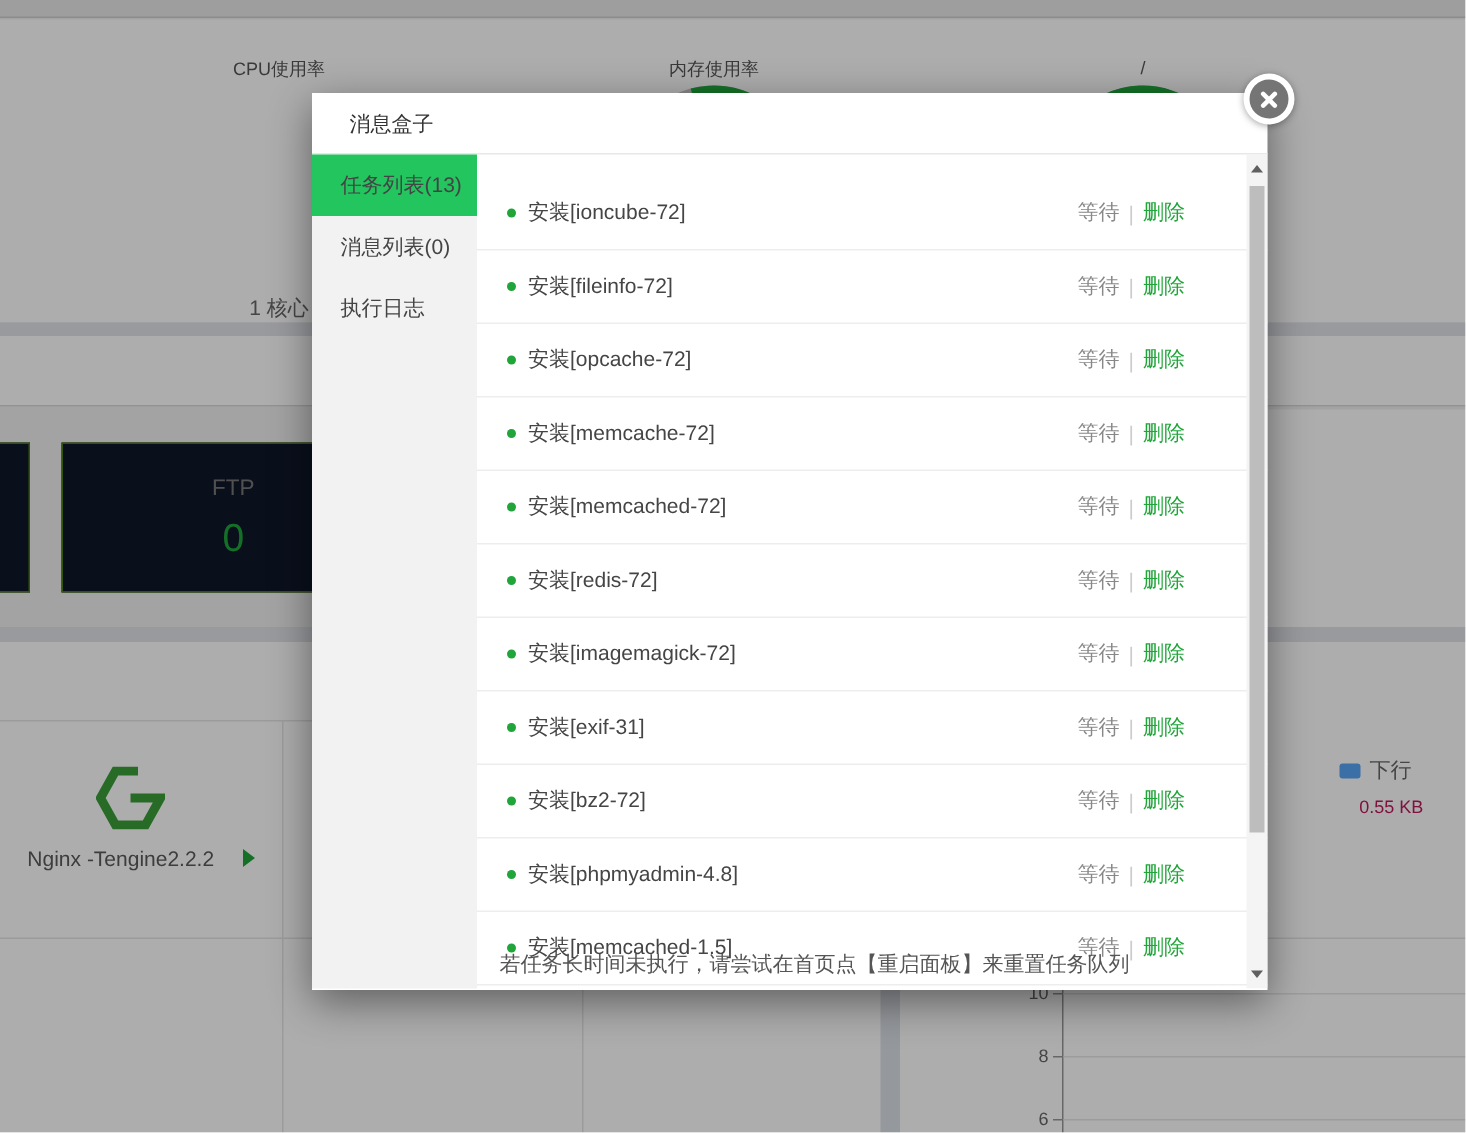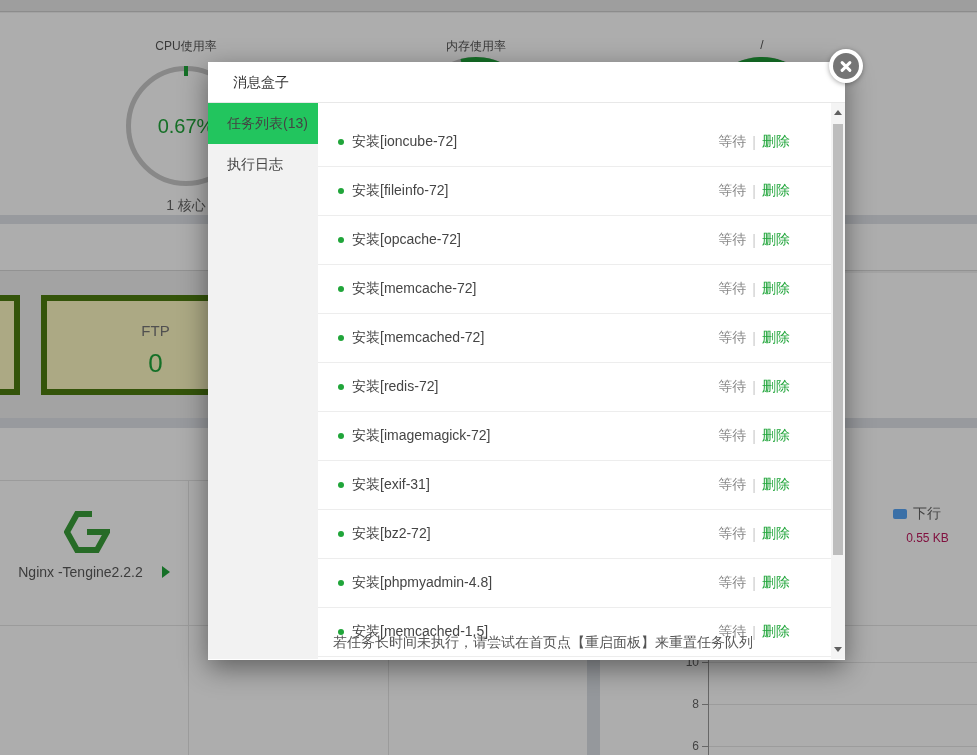--- a/index.html
+++ b/index.html
@@ -11,21 +11,21 @@
   #bg { position:absolute; inset:0; z-index:0; }
   .topbar { left:0; top:0; width:977px; height:12px; background:#e9e9e9; border-bottom:1px solid #cfcfcf; }
   .status-card { left:0; top:13px; width:977px; height:202px; background:#ffffff; }
   .gauge-title { top:38px; height:16px; font-size:12px; color:#555; text-align:center; }
   .gauge-circle { width:120px; height:120px; border:5px solid #c9c9c9; border-radius:50%; display:flex; align-items:center; justify-content:center; background:#fff; }
   .gauge-arc { position:absolute; inset:-5px; border:5px solid transparent; border-top-color:#20a53a; border-radius:50%; }
   .gauge-value { font-size:20px; color:#20a53a; }
   .gauge-sub { top:197px; height:16px; font-size:14px; color:#666; text-align:center; }
   .band { left:0; width:977px; background:#e0e4e9; }
   .status-card2 { left:0; top:224px; width:977px; height:47px; background:#ffffff; border-bottom:1px solid #d8d8d8; }
-  .mini-card { background:#fef9c3; border:6px solid #4d7c0f; }
+  .mini-card { background:#0f172a; border:1px solid #4d7c0f; }
   .ftp-label { font-size:15px; color:#777; text-align:center; }
   .ftp-value { font-size:26px; color:#20a53a; text-align:center; }
   .right-panel { left:560px; top:273px; width:417px; height:145px; background:#fff; }
   .plugin-section { left:0; top:428px; width:977px; height:327px; background:#fff; }
   .hline { height:1px; background:#e5e5e5; }
   .vline { width:1px; background:#e5e5e5; }
   .dark-strip { left:587px; top:480px; width:13px; height:275px; background:#dce0e6; }
   .nginx-label { font-size:14px; color:#5a5a5a; display:flex; align-items:center; justify-content:center; gap:19px; }
   .play-tri { width:0; height:0; border-left:8px solid #20a53a; border-top:6px solid transparent; border-bottom:6px solid transparent; }
   .legend-row { display:flex; align-items:center; gap:6px; font-size:14px; color:#666; }
@@ -67,24 +67,20 @@
 </style>
 </head>
 <body>
 
 <div id="bg">
   <div class="abs topbar"></div>
 
   <div class="abs status-card"></div>
 
   <div class="abs gauge-title" style="left:106px; width:160px;">CPU使用率</div>
-  <div class="abs gauge-circle" style="left:126px; top:66px;">
-    <div class="abs" style="left:53px; top:-5px; width:4px; height:10px; background:#20a53a;"></div>
-    <span class="gauge-value">0.67%</span>
-  </div>
   <div class="abs gauge-sub" style="left:106px; width:160px;">1 核心</div>
 
   <div class="abs gauge-title" style="left:396px; width:160px;">内存使用率</div>
   <div class="abs gauge-circle" style="left:416px; top:57px;">
     <div class="gauge-arc" style="transform:rotate(30deg);"></div>
   </div>
 
   <div class="abs gauge-title" style="left:682px; width:160px;">/</div>
   <div class="abs gauge-circle" style="left:702px; top:57px;">
     <div class="gauge-arc" style="transform:rotate(20deg);"></div>
@@ -139,20 +135,21 @@
     </div>
 </div>
 
 <div id="overlay"></div>
 
 <div id="modal">
   <div class="m-header">消息盒子</div>
   <div class="m-body">
     <div class="m-sidebar" id="modal-tabs">
         <div class="m-tab active"><span>任务列表(13)</span></div>
+        <div class="m-tab"><span>消息列表(0)</span></div>
         <div class="m-tab"><span>执行日志</span></div>
       </div>
     <div class="m-content">
       <div class="task-list" id="task-list">
           <div class="task-row">
             <span class="task-dot"></span>
             <span class="task-name">安装[ioncube-72]</span>
             <span class="task-right">
               <span class="task-status">等待</span>
               <span class="task-sep">|</span>

